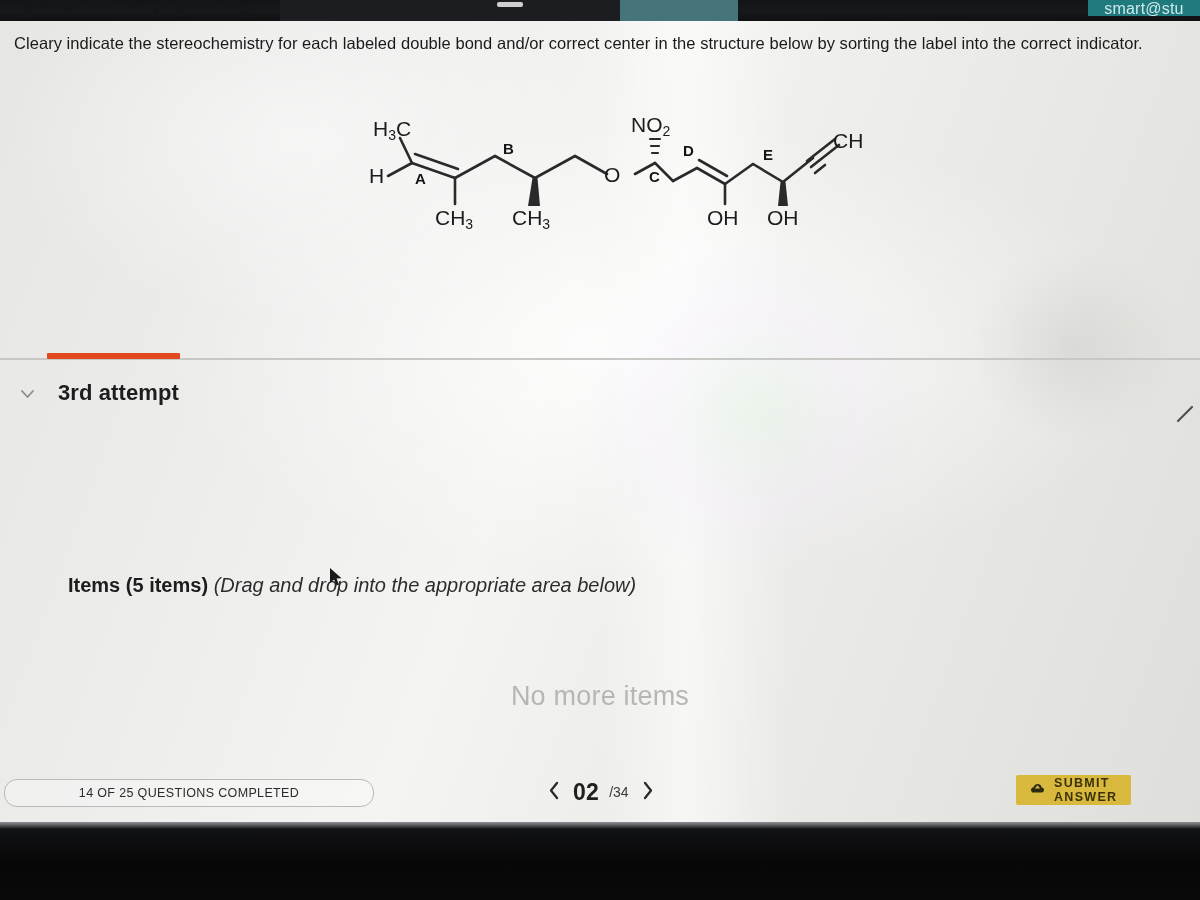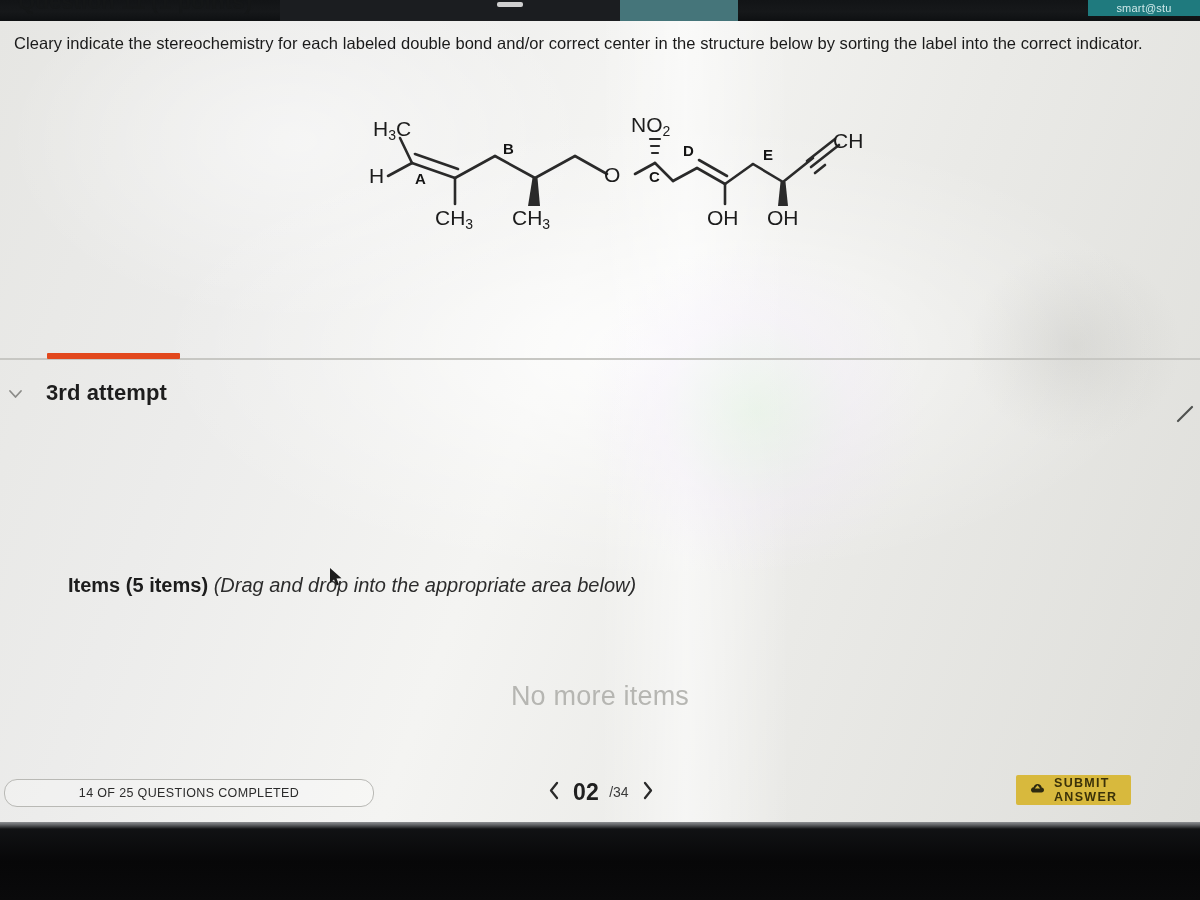--- a/index.html
+++ b/index.html
@@ -31,21 +31,21 @@
   .bezel-top .tab-active {
     position: absolute; left: 620px; top: 0; width: 118px; height: 21px;
     background: #45757a;
   }
   .bezel-top .tab-nub {
     position: absolute; left: 497px; top: 2px; width: 26px; height: 5px;
     background: #cfcfcf; border-radius: 2px;
   }
   .bezel-top .account-chip {
     position: absolute; right: 0px; top: 0px; width: 112px; height: 16px;
-    background: #1f7a7e; color: #cfe8e9; font-size: 11px;
+    background: #1f7a7e; color: #cfe8e9; font-size: 16px;
     letter-spacing: .2px; text-align: center; line-height: 17px;
     overflow: hidden; white-space: nowrap;
   }
   .bezel-top .headline-ghost {
     position: absolute; left: 18px; top: -11px;
     font-size: 22px; font-weight: 700; color: #141617;
     white-space: nowrap; letter-spacing: .2px;
   }
 
   .bezel-bottom {
@@ -100,21 +100,21 @@
   
   .attempt-rule {
     position: absolute; left: 0px; top: 337px; width: 1200px; height: 2px;
     background: #c7c7c3;
   }
   .attempt-progress {
     position: absolute; left: 47px; top: 332px; width: 133px; height: 6px;
     background: #e2481d; border-radius: 1px;
   }
   .attempt-row {
-    position: absolute; left: 0px; top: 352px; width: 400px; height: 40px;
+    position: absolute; left: 12px; top: 352px; width: 400px; height: 40px;
     display: flex; align-items: center;
   }
   .chev-down {
     width: 26px; margin-left: 2px; text-align: center;
     color: #8b8b88; font-size: 15px; line-height: 1;
   }
   .attempt-title {
     margin-left: 18px; font-size: 22px; font-weight: 700; color: #1d1d1d;
     letter-spacing: .1px;
   }

